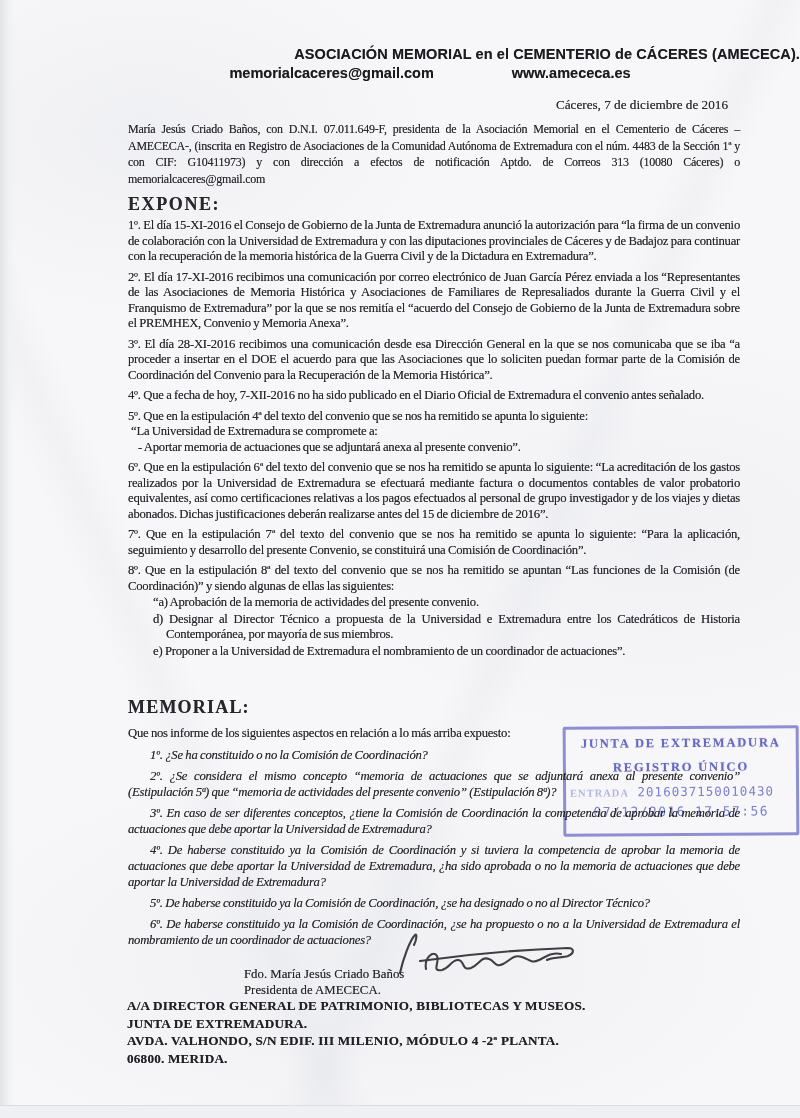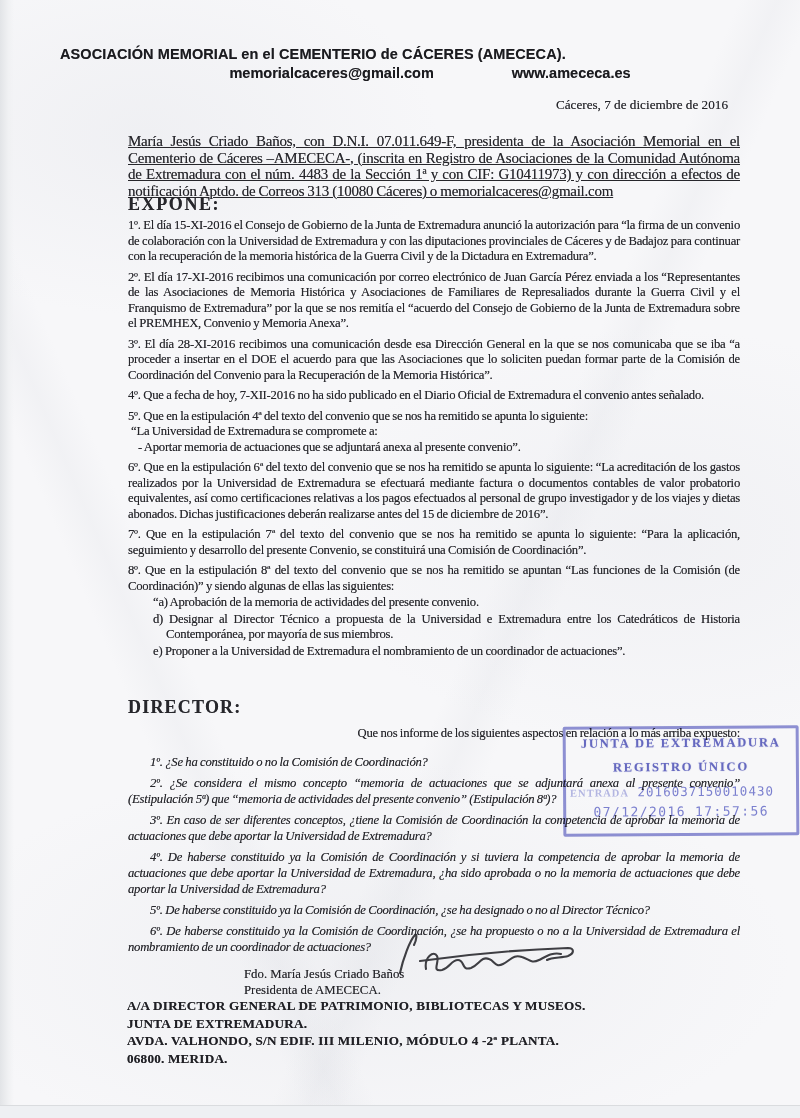--- a/index.html
+++ b/index.html
@@ -14,47 +14,47 @@
       #f7f7f9;
     font-family:"Liberation Serif", serif;
     color:#26262b;
   }
   .scan-left{position:absolute;left:0;top:0;width:14px;height:1106px;
     background:linear-gradient(90deg,#e2e4e7,#f0f1f3 60%,rgba(240,241,243,0));}
   .scan-bottom{position:absolute;left:0;top:1105px;width:800px;height:13px;
     background:#eef0f3;border-top:1px solid #dadcdf;}
   .soft{ text-shadow:0 0 .5px rgba(38,38,43,.55); }
 
-  .org-head{position:absolute;left:60px;top:46px;width:740px;text-align:left;
+  .org-head{position:absolute;left:60px;top:46px;width:740px;text-align:right;
     font-family:"Liberation Sans", sans-serif;font-weight:bold;font-size:14.5px;
     color:#1b1b1f;letter-spacing:.1px;}
   .contact-row{position:absolute;left:60px;top:65px;width:740px;display:flex;
     justify-content:center;gap:78px;font-family:"Liberation Sans", sans-serif;
     font-weight:bold;font-size:14.5px;color:#1b1b1f;}
   .date-line{position:absolute;right:72px;top:97px;font-size:13.2px;}
 
-  .intro{position:absolute;left:128px;top:118px;width:612px;
-    font-size:15px;line-height:16.6px;text-align:justify;
-    letter-spacing:-.25px;word-spacing:-.4px;text-decoration:underline;}
+  .intro{position:absolute;left:128px;top:109px;width:612px;
+    font-size:12px;line-height:16.6px;text-align:justify;
+    letter-spacing:-.25px;word-spacing:-.4px;}
 
   .expone{position:absolute;left:128px;top:194px;width:612px;
     font-size:12.7px;line-height:15.5px;text-align:justify;
     letter-spacing:-.25px;word-spacing:-.4px;}
   .expone h2{margin:0 0 4px 0;font-size:18px;line-height:20px;letter-spacing:1.6px;
     text-align:left;word-spacing:0;}
   .expone p{margin:2px 0 5px 0;}
   .quote-a{margin:0 0 0 3px;text-align:left;}
   .quote-b{margin:0 0 5px 10px;text-align:left;}
   .subitem{margin:1px 0 1px 25px;padding-left:13px;text-indent:-13px;text-align:justify;}
 
   .solicita{position:absolute;left:128px;top:697px;width:612px;
     font-size:12.7px;line-height:16px;text-align:justify;
     letter-spacing:-.25px;word-spacing:-.4px;}
   .solicita h2{margin:0 0 7px 0;font-size:18px;line-height:21px;letter-spacing:1.2px;}
-  .solicita .s-intro{margin:0 0 13px 0;text-align:right;}
+  .solicita .s-intro{margin:0 0 6px 0;text-align:left;}
   .solicita p.item{margin:5px 0;text-indent:22px;font-style:italic;}
 
   .signature{position:absolute;left:244px;top:966px;width:280px;text-align:left;
     font-size:12.8px;line-height:16px;}
   .sig-scribble{position:absolute;left:392px;top:927px;}
 
   .footer{position:absolute;left:127px;top:997px;width:600px;
     font-weight:bold;font-size:13.2px;line-height:17.5px;letter-spacing:.2px;color:#202025;}
 
   .stamp{position:absolute;left:563px;top:726px;width:230px;height:104px;
@@ -102,21 +102,21 @@
     <div class="quote-b soft">- Aportar memoria de actuaciones que se adjuntará anexa al presente convenio”.</div>
     <p class="soft">6º. Que en la estipulación 6ª del texto del convenio que se nos ha remitido se apunta lo siguiente: “La acreditación de los gastos realizados por la Universidad de Extremadura se efectuará mediante factura o documentos contables de valor probatorio equivalentes, así como certificaciones relativas a los pagos efectuados al personal de grupo investigador y de los viajes y dietas abonados. Dichas justificaciones deberán realizarse antes del 15 de diciembre de 2016”.</p>
     <p class="soft">7º. Que en la estipulación 7ª del texto del convenio que se nos ha remitido se apunta lo siguiente: “Para la aplicación, seguimiento y desarrollo del presente Convenio, se constituirá una Comisión de Coordinación”.</p>
     <p class="soft" style="margin-bottom:1px">8º. Que en la estipulación 8ª del texto del convenio que se nos ha remitido se apuntan “Las funciones de la Comisión (de Coordinación)” y siendo algunas de ellas las siguientes:</p>
     <div class="subitem soft">“a) Aprobación de la memoria de actividades del presente convenio.</div>
     <div class="subitem soft">d) Designar al Director Técnico a propuesta de la Universidad e Extremadura entre los Catedráticos de Historia Contemporánea, por mayoría de sus miembros.</div>
     <div class="subitem soft">e) Proponer a la Universidad de Extremadura el nombramiento de un coordinador de actuaciones”.</div>
   </section>
 
   <section class="solicita">
-    <h2 class="soft">DIRECTOR:</h2>
+    <h2 class="soft">MEMORIAL:</h2>
     <div class="s-intro soft">Que nos informe de los siguientes aspectos en relación a lo más arriba expuesto:</div>
     <p class="item soft">1º. ¿Se ha constituido o no la Comisión de Coordinación?</p>
     <p class="item soft">2º. ¿Se considera el mismo concepto “memoria de actuaciones que se adjuntará anexa al presente convenio” (Estipulación 5ª) que “memoria de actividades del presente convenio” (Estipulación 8ª)?</p>
     <p class="item soft">3º. En caso de ser diferentes conceptos, ¿tiene la Comisión de Coordinación la competencia de aprobar la memoria de actuaciones que debe aportar la Universidad de Extremadura?</p>
     <p class="item soft">4º. De haberse constituido ya la Comisión de Coordinación y si tuviera la competencia de aprobar la memoria de actuaciones que debe aportar la Universidad de Extremadura, ¿ha sido aprobada o no la memoria de actuaciones que debe aportar la Universidad de Extremadura?</p>
     <p class="item soft">5º. De haberse constituido ya la Comisión de Coordinación, ¿se ha designado o no al Director Técnico?</p>
     <p class="item soft">6º. De haberse constituido ya la Comisión de Coordinación, ¿se ha propuesto o no a la Universidad de Extremadura el nombramiento de un coordinador de actuaciones?</p>
   </section>
 
   <svg class="sig-scribble" width="185" height="52" viewBox="0 0 185 52">

